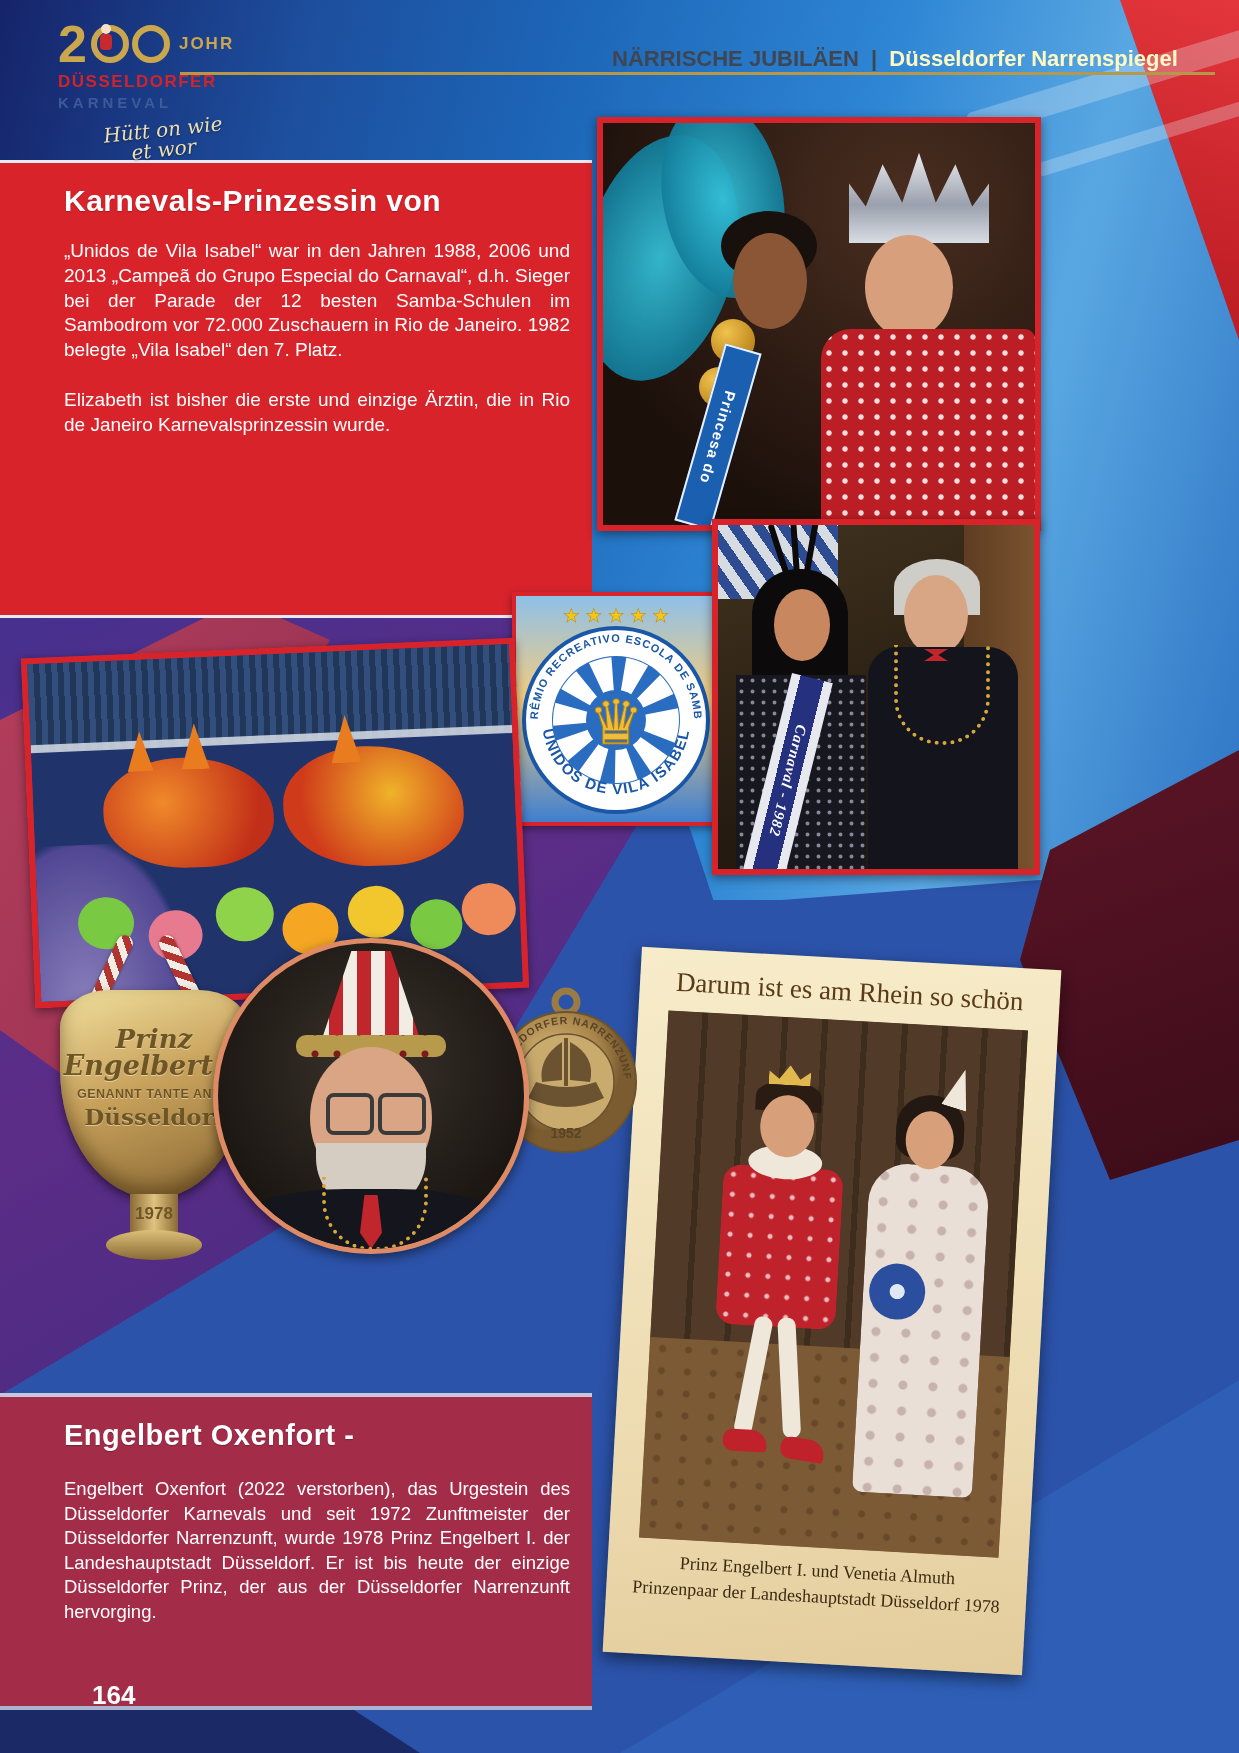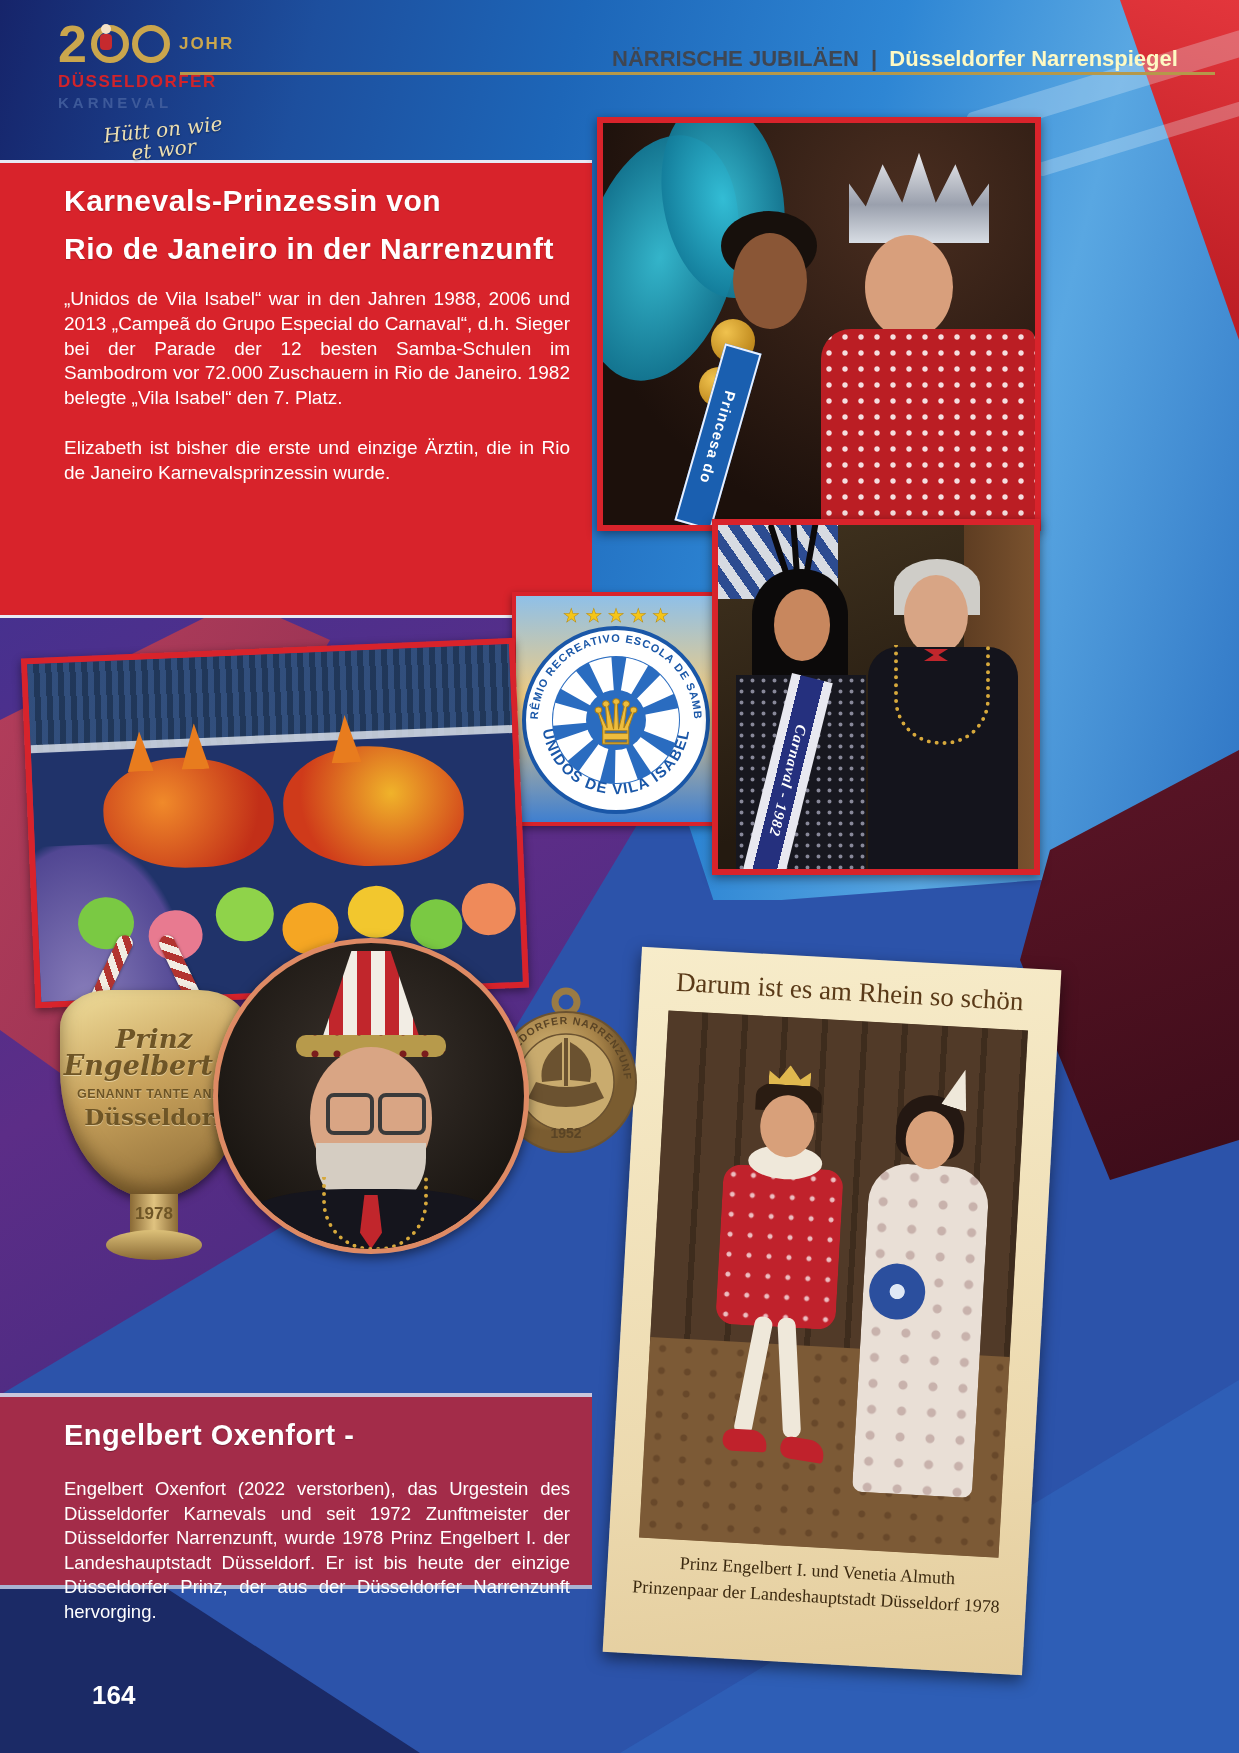--- a/index.html
+++ b/index.html
@@ -45,21 +45,21 @@
   .logo-script{font-family:"DejaVu Serif",serif;font-style:italic;color:#ecdfb2;font-size:20px;
     line-height:20px;margin:4px 0 0 46px;transform:rotate(-6deg);text-shadow:0 1px 2px rgba(0,0,0,.4);}
   .head-right{position:absolute;left:612px;top:46px;z-index:22;font-size:22px;font-weight:bold;white-space:nowrap;}
   .head-section{color:#3f4652;}
   .head-sep{color:#3f4652;margin:0 6px;}
   .head-mag{color:#fef9c3;}
 
   
   .block1{position:absolute;left:0;top:160px;width:592px;height:458px;background:#d8232b;
     border-top:3px solid #e8eaf3;border-bottom:3px solid #e8eaf3;z-index:8;box-sizing:border-box;}
-  .block2{position:absolute;left:0;top:1393px;width:592px;height:196px;background:#a32c49;
+  .block2{position:absolute;left:0;top:1393px;width:592px;height:317px;background:#a32c49;
     border-top:4px solid #c9c6dc;border-bottom:4px solid #a9b3d2;z-index:10;box-sizing:border-box;}
   .art-title{color:#fff;font-weight:bold;font-size:30px;letter-spacing:.5px;line-height:48px;
     margin:14px 0 0 64px;text-shadow:0 1px 1px rgba(0,0,0,.25);}
   .art-title.t2{font-size:29px;line-height:52px;margin-top:12px;}
   .art-body{color:#fff;font-size:19px;line-height:24.8px;width:506px;margin:14px 0 0 64px;text-align:justify;}
   .art-body p{margin:0;}
   .art-body p.gap{margin-top:25px;}
   .art-body2{color:#fff;font-size:18.5px;line-height:24.5px;width:506px;margin:16px 0 0 64px;text-align:justify;}
 
   
@@ -224,21 +224,20 @@
   </div>
   <div class="head-right">
     <span class="head-section">NÄRRISCHE JUBILÄEN</span>
     <span class="head-sep">|</span>
     <span class="head-mag">Düsseldorfer Narrenspiegel</span>
   </div>
 
   <section class="block1">
     <h1 class="art-title" style="margin-bottom:12px;">
       <div>Karnevals-Prinzessin von</div>
-      <div>Rio de Janeiro in der Narrenzunft</div>
     </h1>
     <div class="art-body">
       <p>„Unidos de Vila Isabel“ war in den Jahren 1988, 2006 und 2013 „Campeã do Grupo Especial do Carnaval“, d.h. Sieger bei der Parade der 12 besten Samba-Schulen im Sambodrom vor 72.000 Zuschauern in Rio de Janeiro. 1982 belegte „Vila Isabel“ den 7. Platz.</p>
       <p class="gap">Elizabeth ist bisher die erste und einzige Ärztin, die in Rio de Janeiro Karnevalsprinzessin wurde.</p>
     </div>
   </section>
 
   <figure class="badge" style="margin:0;">
     <svg width="200" height="226" viewBox="0 0 200 226">
       <defs>

